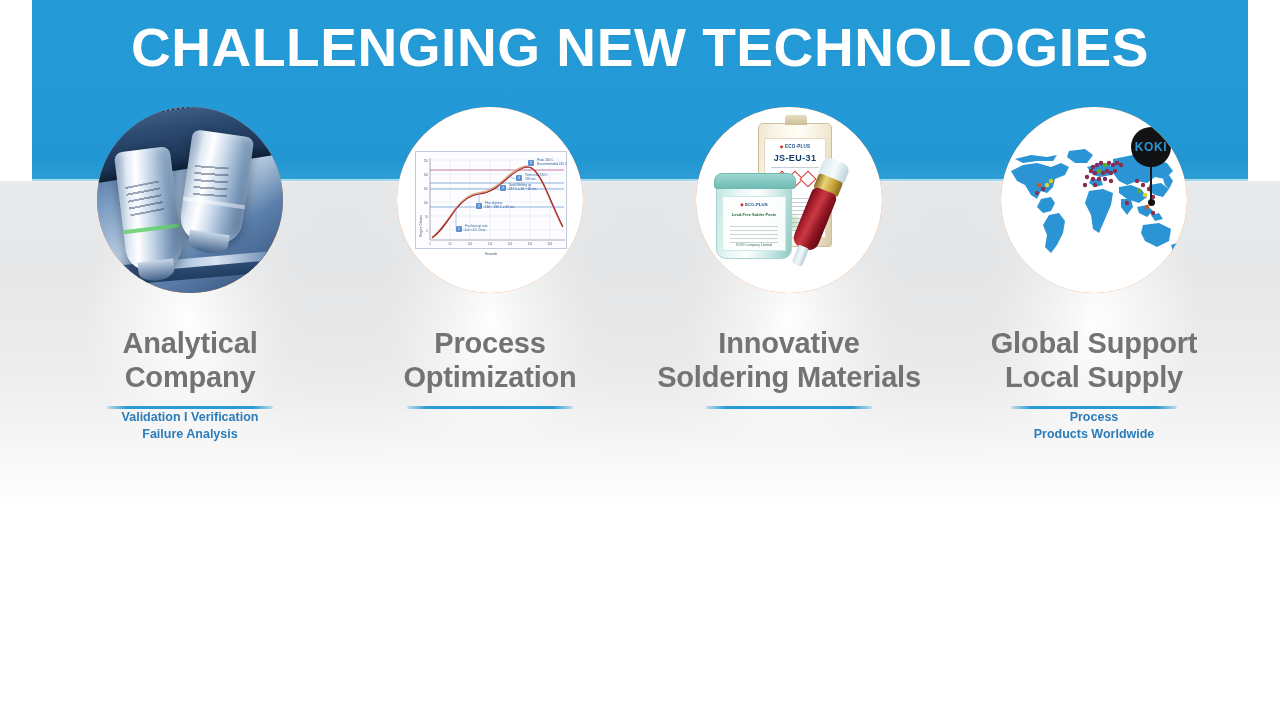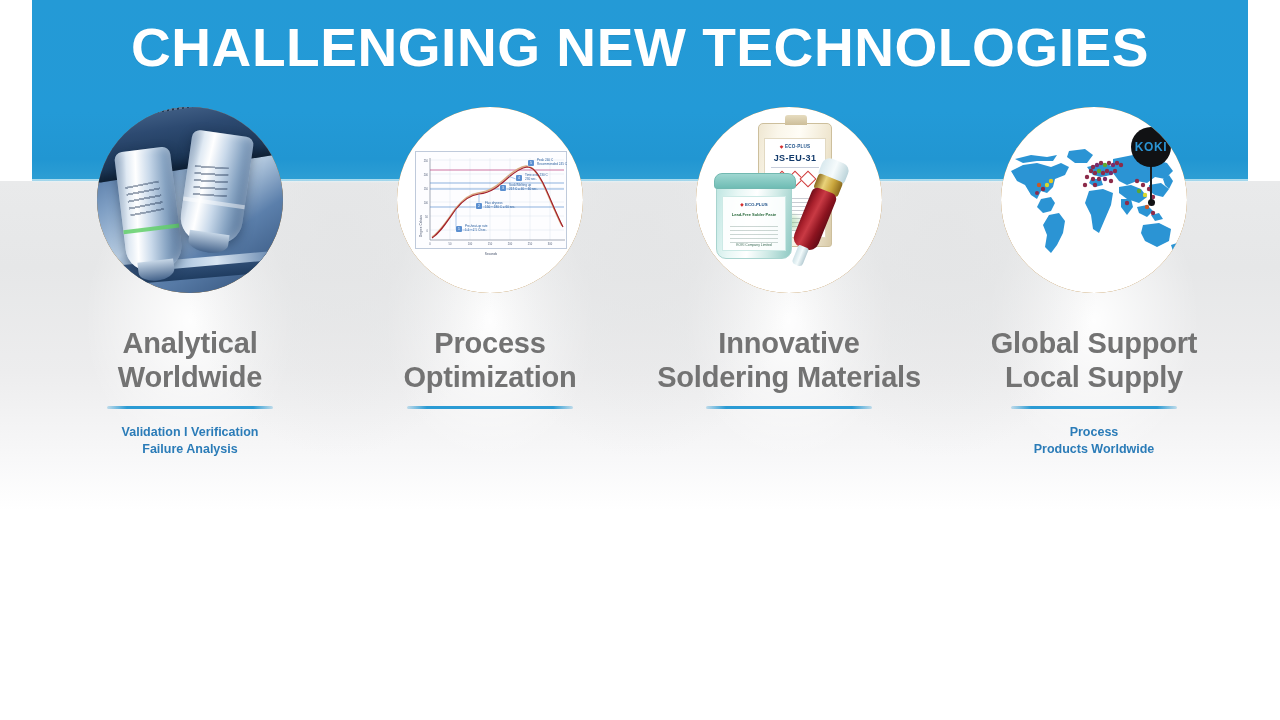--- a/index.html
+++ b/index.html
@@ -59,21 +59,21 @@
   .cols{ position:absolute; left:0; top:0; width:1280px; height:520px; }
   .col{ position:absolute; top:107px; width:300px; }
   .col-0{ left:40px; }
   .col-1{ left:340px; }
   .col-2{ left:639px; }
   .col-3{ left:944px; }
 
   
   .circle{
     position:relative; width:186px; height:186px; margin:0 auto;
-    border-radius:50%; overflow:hidden; background:#a16207;
+    border-radius:50%; overflow:hidden; background:#f97316;
   }
 
   
   .photo-micro{ position:absolute; inset:0; background:
       linear-gradient(145deg,#2e4f7a 0%, #4a6f9e 16%, #7f9fc4 34%, #b8cde2 52%, #5b7fab 70%, #2c4a72 100%);
   }
   .photo-micro .turret{
     position:absolute; left:-12px; top:-18px; width:220px; height:78px;
     background:linear-gradient(180deg,#4f6e94 0%, #2d4a71 45%, #17314f 100%);
     border-radius:10px/6px; transform:rotate(-9deg);
@@ -245,21 +245,21 @@
   .cap h2{
     color:#737373; font-size:29px; font-weight:bold; line-height:34px;
     letter-spacing:-.2px; white-space:nowrap;
   }
   .cap .divider{
     width:166px; height:3px; margin:12px auto 0;
     background:linear-gradient(90deg, rgba(43,155,212,.25) 0%, #2b9bd4 12%, #2b9bd4 88%, rgba(43,155,212,.25) 100%);
     border-radius:2px;
   }
   .cap .sub{
-    margin-top:15px; color:#2b7cb8; font-size:12.5px; font-weight:bold; line-height:17px;
+    margin-top:0; color:#2b7cb8; font-size:12.5px; font-weight:bold; line-height:17px;
   }
 </style>
 </head>
 <body>
 
 <div class="stage">
 
   <div class="lower-field"></div>
 
   <div class="banner">
@@ -283,21 +283,21 @@
           <div class="obj obj-b">
               <div class="engrave"></div>
               <div class="band"></div>
               <div class="tip"></div>
             </div>
         </div>
       </div>
       <div class="cap">
         <h2>
           <span>Analytical</span><br>
-          <span>Worldwide</span>
+          <span>Company</span>
         </h2>
         <div class="divider"></div>
         <div class="sub">
           <span>Validation I Verification</span><br>
           <span>Failure Analysis</span>
         </div>
       </div>
     </div>
 
     <div class="col col-1">

